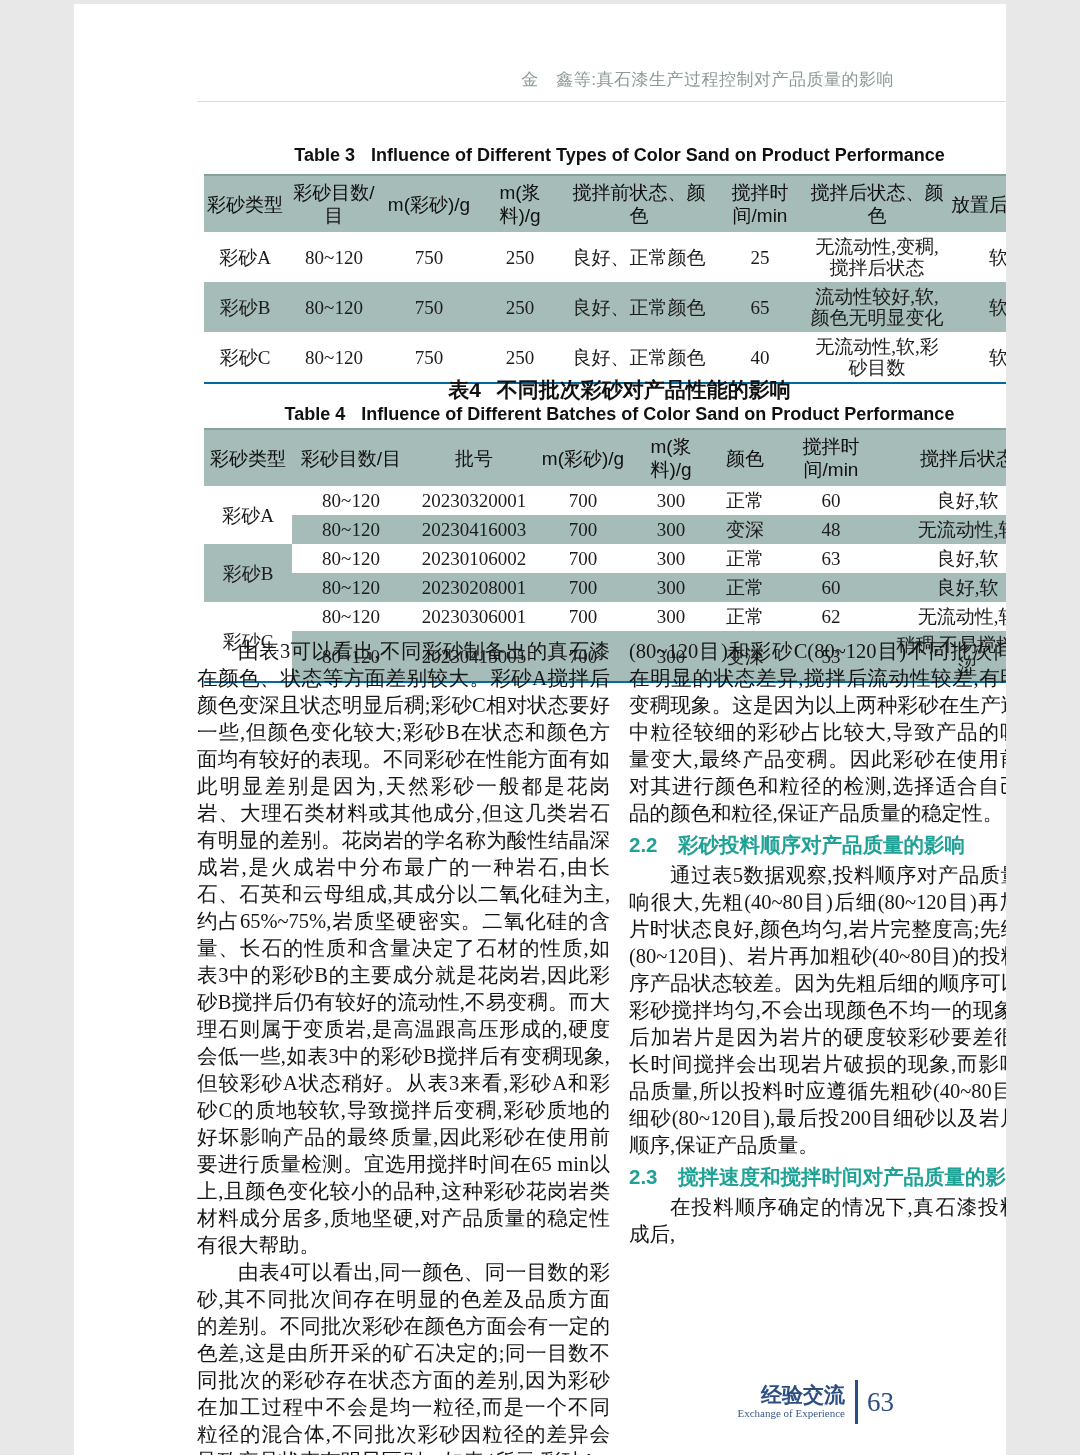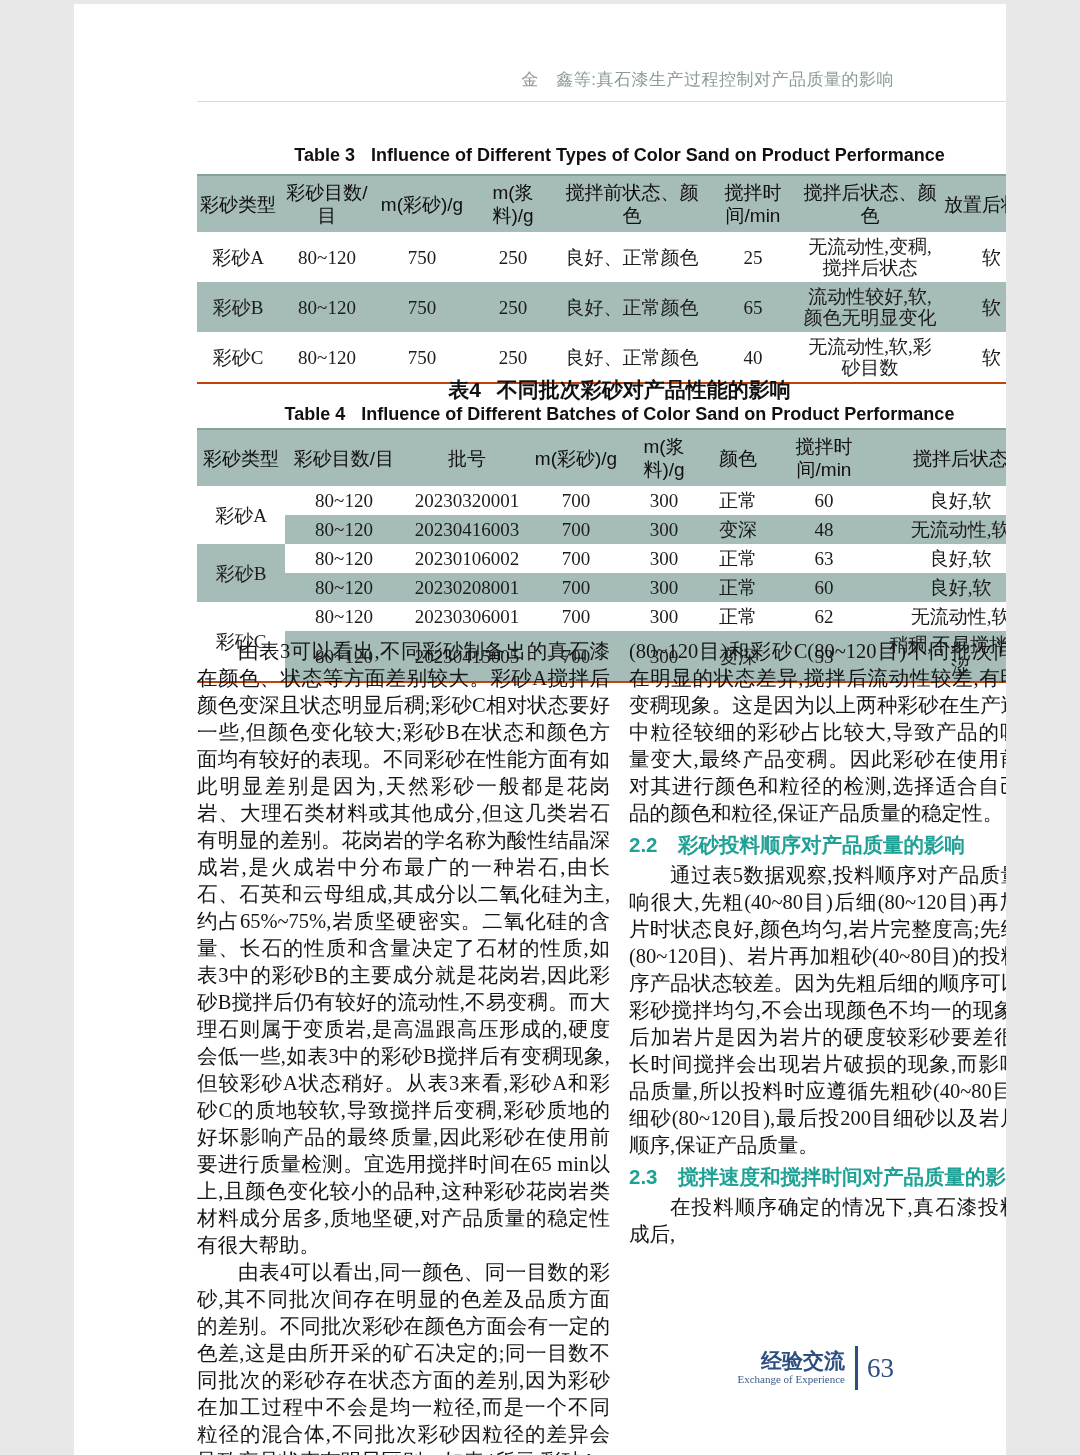--- a/index.html
+++ b/index.html
@@ -14,22 +14,22 @@
   
   .tbl-title-zh{position:absolute;left:123px;width:845px;text-align:center;
         font-family:"Liberation Sans",sans-serif;font-weight:bold;font-size:21px;color:#111;}
   .tbl-title-en{position:absolute;left:123px;width:845px;text-align:center;
         font-family:Liberation Sans, sans-serif;font-weight:bold;font-size:18px;color:#111;}
   .tbl-title-zh .gap,.tbl-title-en .gap{margin-left:16px;}
   #t3-title-zh{top:110px;} #t3-title-en{top:141px;}
   #t4-title-zh{top:372px;} #t4-title-en{top:400px;}
 
   
-  table.datatable{position:absolute;left:123px;width:845px;border-collapse:collapse;table-layout:fixed;
-        border-bottom:2px solid #c2410c;}
+  table.datatable{position:absolute;left:130px;width:845px;border-collapse:collapse;table-layout:fixed;
+        border-bottom:2px solid #0369a1;}
   #table3{top:170px;} #table4{top:424px;}
   table.datatable th{background:#a6bcb8;font-family:"Liberation Sans",sans-serif;font-weight:normal;
         font-size:19px;color:#101010;text-align:center;vertical-align:middle;
         border-top:2px solid #87a19c;padding:5px 3px;line-height:23px;}
   table.datatable td{font-size:19px;text-align:center;vertical-align:middle;padding:2px 3px;
         line-height:21px;background:#ffffff;}
   #table3 td{height:46px;}
   #table4 td{height:25px;line-height:23px;}
   tr.shaded td{background:#a6bcb8;}
   td.group-cell{background:#ffffff !important;}
@@ -38,21 +38,21 @@
   
   .columns{position:absolute;top:634px;left:123px;width:845px;display:flex;gap:19px;}
   .col{width:413px;}
   .col p{margin:0;font-size:20.5px;line-height:27px;text-align:justify;text-indent:2em;
         font-family:"Liberation Serif",serif;color:#151515;}
   .col p.noindent{text-indent:0;}
   .col h3.section{margin:3px 0 2px 0;font-family:"Liberation Sans",sans-serif;font-weight:bold;
         font-size:20.5px;line-height:30px;color:#1fa195;text-indent:0;}
 
   
-  .footer{position:absolute;top:1342px;right:112px;display:flex;align-items:center;color:#2c4e80;}
+  .footer{position:absolute;top:1376px;right:112px;display:flex;align-items:center;color:#2c4e80;}
   .footer .labels{text-align:right;}
   .footer .zh{font-family:"Liberation Sans",sans-serif;font-weight:bold;font-size:21px;line-height:22px;}
   .footer .en{font-family:"Liberation Serif",serif;font-size:11px;line-height:14px;color:#3a5a88;}
   .footer .bar{width:3px;height:44px;background:#2c4e80;margin:0 9px 0 10px;}
   .footer .pagenum{font-family:"Liberation Serif",serif;font-size:27px;}
 </style>
 </head>
 <body>
 
 <div class="page">

